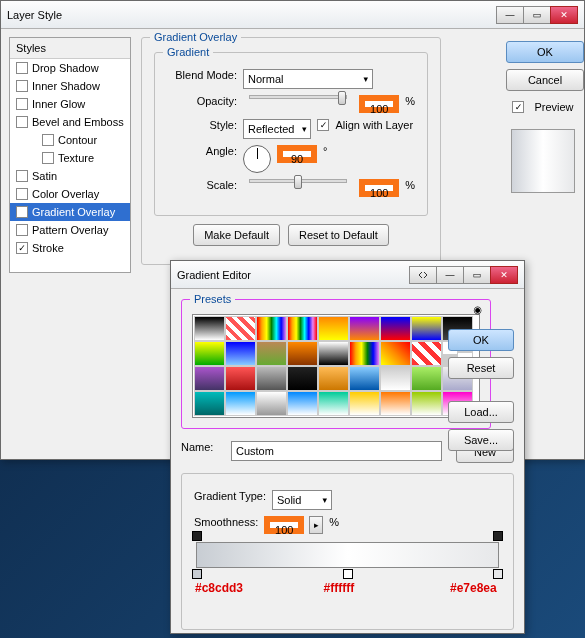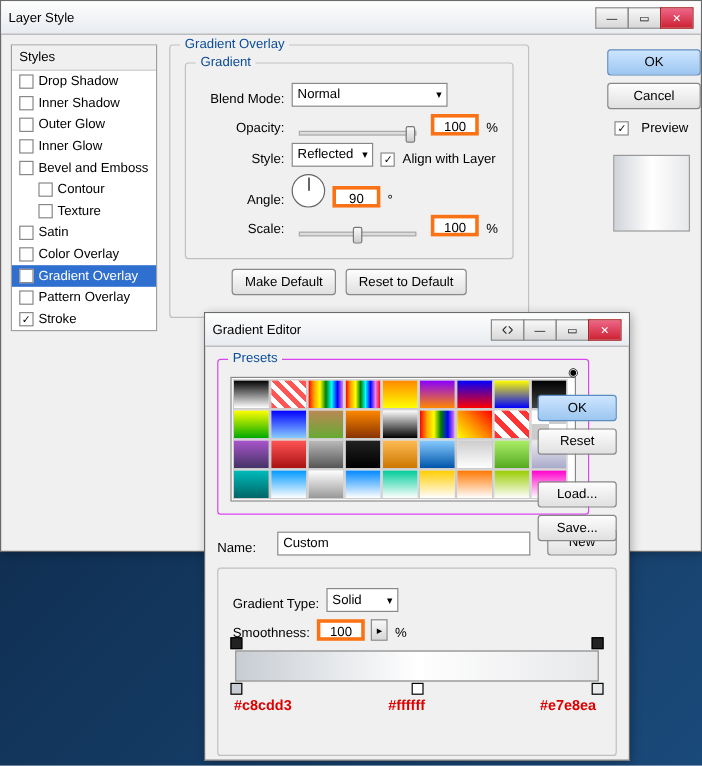--- a/index.html
+++ b/index.html
@@ -10,35 +10,35 @@
 .winbtns{display:flex;gap:0}
 .winbtn{width:28px;height:18px;border:1px solid #8a8a8a;background:linear-gradient(#f8f8f8,#d8d8d8);display:flex;align-items:center;justify-content:center;font-size:9px;margin-left:-1px}
 .winbtn.close{background:linear-gradient(#e68,#c23);color:#fff;border-color:#a22}
 .body{padding:8px;display:flex;gap:10px}
 
 
 .styles-panel{width:122px;border:1px solid #a0a0a0;background:#fff}
 .sp-hdr{padding:4px 6px;background:#f0f0f0;border-bottom:1px solid #ccc}
 .sp-sub{padding:4px 6px;border-bottom:1px solid #ccc;font-size:10px}
 .sp-item{padding:3px 6px;display:flex;align-items:center;gap:4px;cursor:default}
-.sp-item.indent{padding-left:22px}
+.sp-item.indent{padding-left:32px}
 .sp-item.sel{background:#2f6fd0;color:#fff}
 .sp-item.sel span{color:#fff}
 .chk{width:12px;height:12px;border:1px solid #888;background:#fff;display:inline-flex;align-items:center;justify-content:center;font-size:9px}
 
 
 .fs{border:1px solid #c0c0c0;border-radius:3px;padding:10px 12px 12px;position:relative;margin-bottom:8px}
 .fs-lg{position:absolute;top:-7px;left:8px;background:#f0f0f0;padding:0 4px;color:#0a4b9a}
-.row{display:flex;align-items:flex-end;margin:6px 0;gap:6px}
+.row{display:flex;align-items:flex-start;margin:6px 0;gap:6px}
 .lbl{width:70px;text-align:right}
 .select{border:1px solid #888;background:#fff;height:20px;padding:0 16px 0 4px;position:relative;display:inline-flex;align-items:center;min-width:60px}
 .select::after{content:"▾";position:absolute;right:4px;font-size:9px}
 .slider{flex:1;height:4px;background:#ddd;border:1px solid #aaa;position:relative;margin:0 6px}
 .slider .thumb{position:absolute;top:-5px;width:8px;height:14px;background:linear-gradient(#fafafa,#ccc);border:1px solid #777;border-radius:2px}
-.numbox{width:40px;height:18px;border:3px solid #f97316;background:#fff;text-align:center;line-height:16px}
+.numbox{width:40px;height:18px;border:6px solid #f97316;background:#fff;text-align:center;line-height:16px}
 .btn{height:22px;border:1px solid #888;background:linear-gradient(#fdfdfd,#e0e0e0);border-radius:3px;padding:0 10px;display:inline-flex;align-items:center;justify-content:center;cursor:default}
 .btn.blue{background:linear-gradient(#cde5ff,#9cc6f0);border-color:#5a8cc0}
 .gradprev{width:120px;height:18px;border:1px solid #666;background:linear-gradient(90deg,#c8cdd3,#fff 50%,#e7e8ea);position:relative}
 .gradprev::after{content:"▾";position:absolute;right:-16px;top:1px;font-size:9px;border:1px solid #888;width:14px;height:16px;text-align:center;background:linear-gradient(#fafafa,#ddd)}
 .anglewheel{width:28px;height:28px;border:1px solid #666;border-radius:50%;background:#fff;position:relative}
 .anglewheel::after{content:"";position:absolute;width:1px;height:11px;background:#000;left:50%;top:2px}
 
 
 .rside{width:78px;display:flex;flex-direction:column;gap:6px;position:absolute;right:0;top:40px;padding-right:4px}
 .rside .btn{width:78px}
@@ -76,24 +76,20 @@
     <div class="styles-panel">
       <div class="sp-hdr">Styles</div>
       <div id="styles-list">
           <div class="sp-item">
             <span class="chk"></span>
             <span>Drop Shadow</span>
           </div>
           <div class="sp-item">
             <span class="chk"></span>
             <span>Inner Shadow</span>
-          </div>
-          <div class="sp-item">
-            <span class="chk"></span>
-            <span>Outer Glow</span>
           </div>
           <div class="sp-item">
             <span class="chk"></span>
             <span>Inner Glow</span>
           </div>
           <div class="sp-item">
             <span class="chk"></span>
             <span>Bevel and Emboss</span>
           </div>
           <div class="sp-item indent">

